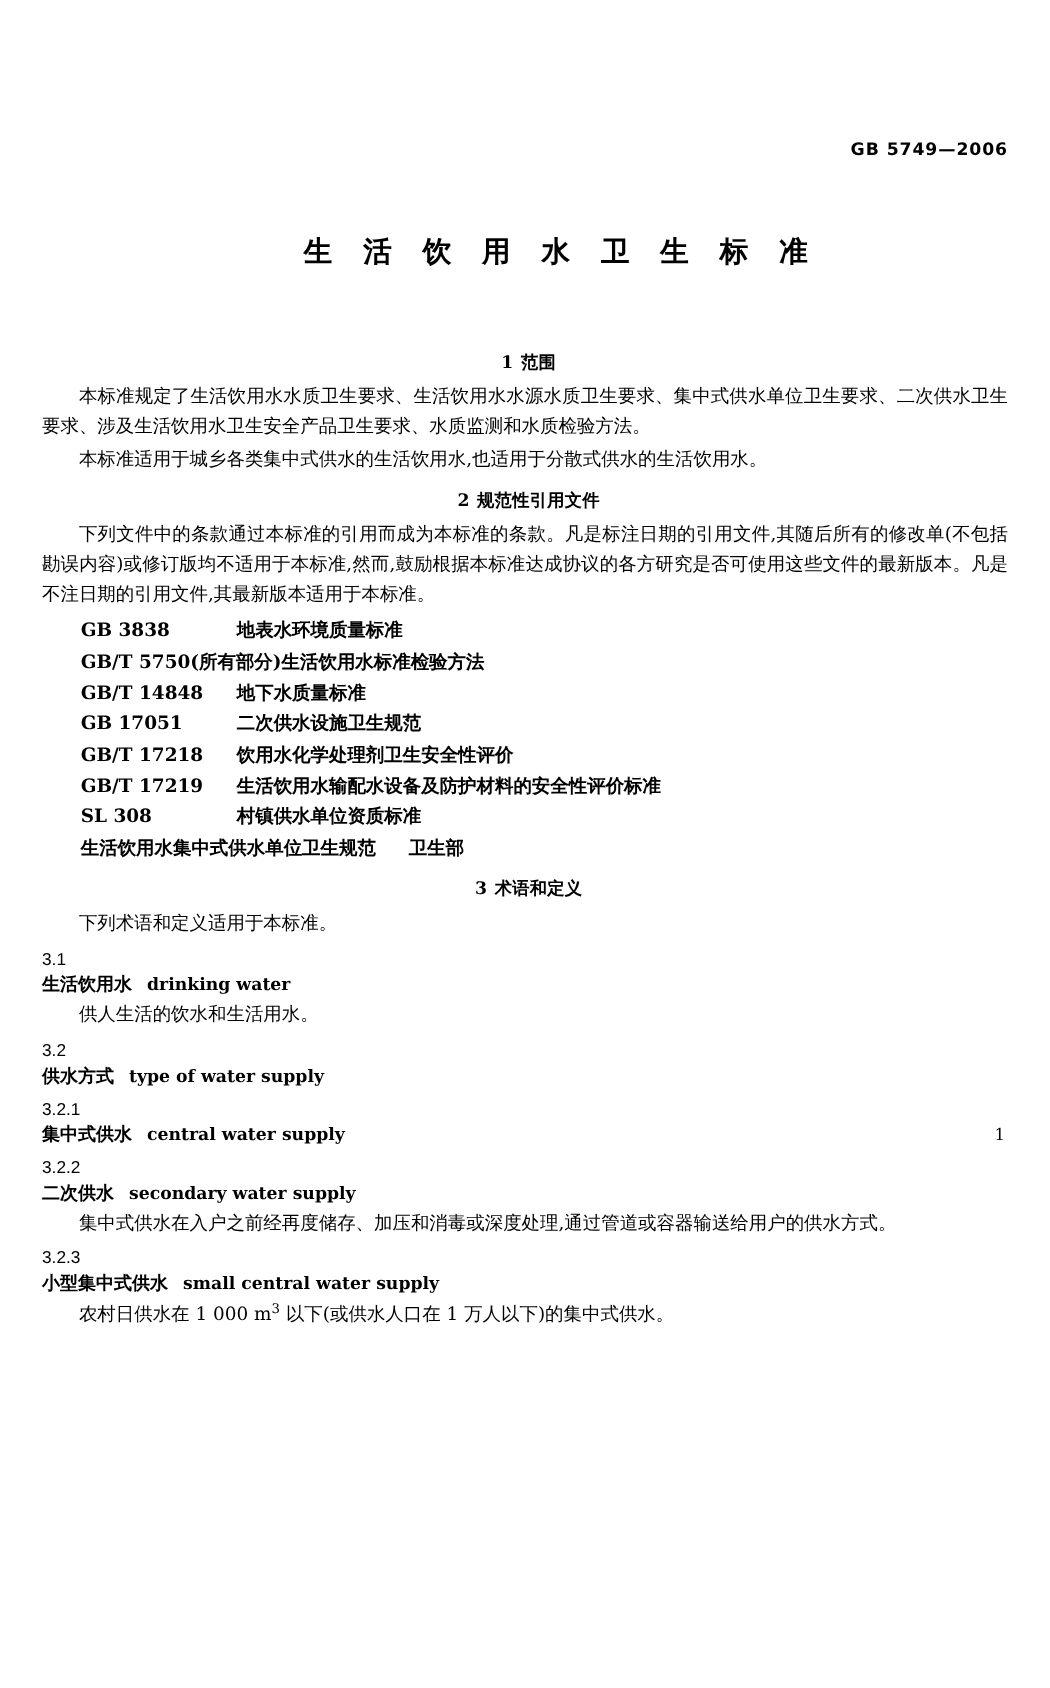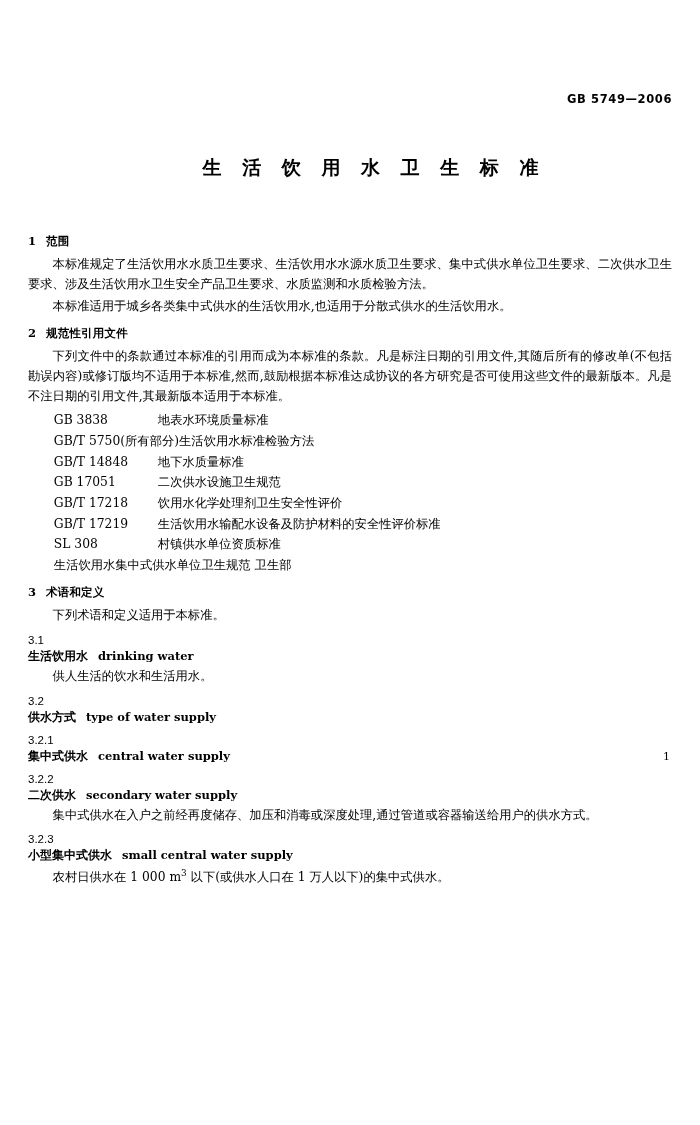--- a/index.html
+++ b/index.html
@@ -48,20 +48,21 @@
     position: absolute;
     left: 28px;
     right: 28px;
     top: 225px;
   }
   .sec-head {
     font-size: 11.5px;
     font-weight: bold;
     margin: 0 0 6px 0;
     letter-spacing: 0.2px;
+    text-align: center;
   }
   .sec-head .num {
     display: inline-block;
     min-width: 18px;
   }
   .num-head {
     font-size: 11.5px;
     margin: 8px 0 2px 0;
     font-family: Liberation Sans, sans-serif;
   }
@@ -81,20 +82,21 @@
     line-height: 1.62;
     margin: 0 0 2px 0;
     text-align: justify;
     text-justify: inter-ideograph;
     text-indent: 2em;
   }
   .ref-list {
     margin: 4px 0 0 0;
     padding: 0;
     list-style: none;
+    font-weight: bold;
   }
   .ref-list li {
     font-size: 12.3px;
     line-height: 1.68;
     padding-left: 2.1em;
     white-space: nowrap;
   }
   .ref-list li .code {
     display: inline-block;
     min-width: 104px;
@@ -140,21 +142,21 @@
       </div>
       <p class="para">下列文件中的条款通过本标准的引用而成为本标准的条款。凡是标注日期的引用文件,其随后所有的修改单(不包括勘误内容)或修订版均不适用于本标准,然而,鼓励根据本标准达成协议的各方研究是否可使用这些文件的最新版本。凡是不注日期的引用文件,其最新版本适用于本标准。</p>
       <ul class="ref-list">
         <li><span class="code">GB 3838</span><span class="name">地表水环境质量标准</span></li>
         <li><span class="code">GB/T 5750(所有部分)</span><span class="name">生活饮用水标准检验方法</span></li>
         <li><span class="code">GB/T 14848</span><span class="name">地下水质量标准</span></li>
         <li><span class="code">GB 17051</span><span class="name">二次供水设施卫生规范</span></li>
         <li><span class="code">GB/T 17218</span><span class="name">饮用水化学处理剂卫生安全性评价</span></li>
         <li><span class="code">GB/T 17219</span><span class="name">生活饮用水输配水设备及防护材料的安全性评价标准</span></li>
         <li><span class="code">SL 308</span><span class="name">村镇供水单位资质标准</span></li>
-        <li><span class="code" style="min-width:auto;margin-right:4px;">生活饮用水集中式供水单位卫生规范</span><span class="name">卫生部</span></li>
+        <li><span class="code" style="min-width:auto;margin-right:22px;">生活饮用水集中式供水单位卫生规范</span><span class="name">卫生部</span></li>
       </ul>
     </div>
 
     <div class="block">
       <div class="sec-head">
         <span class="num">3</span><span>术语和定义</span>
       </div>
       <p class="para">下列术语和定义适用于本标准。</p>
 
       <div>

